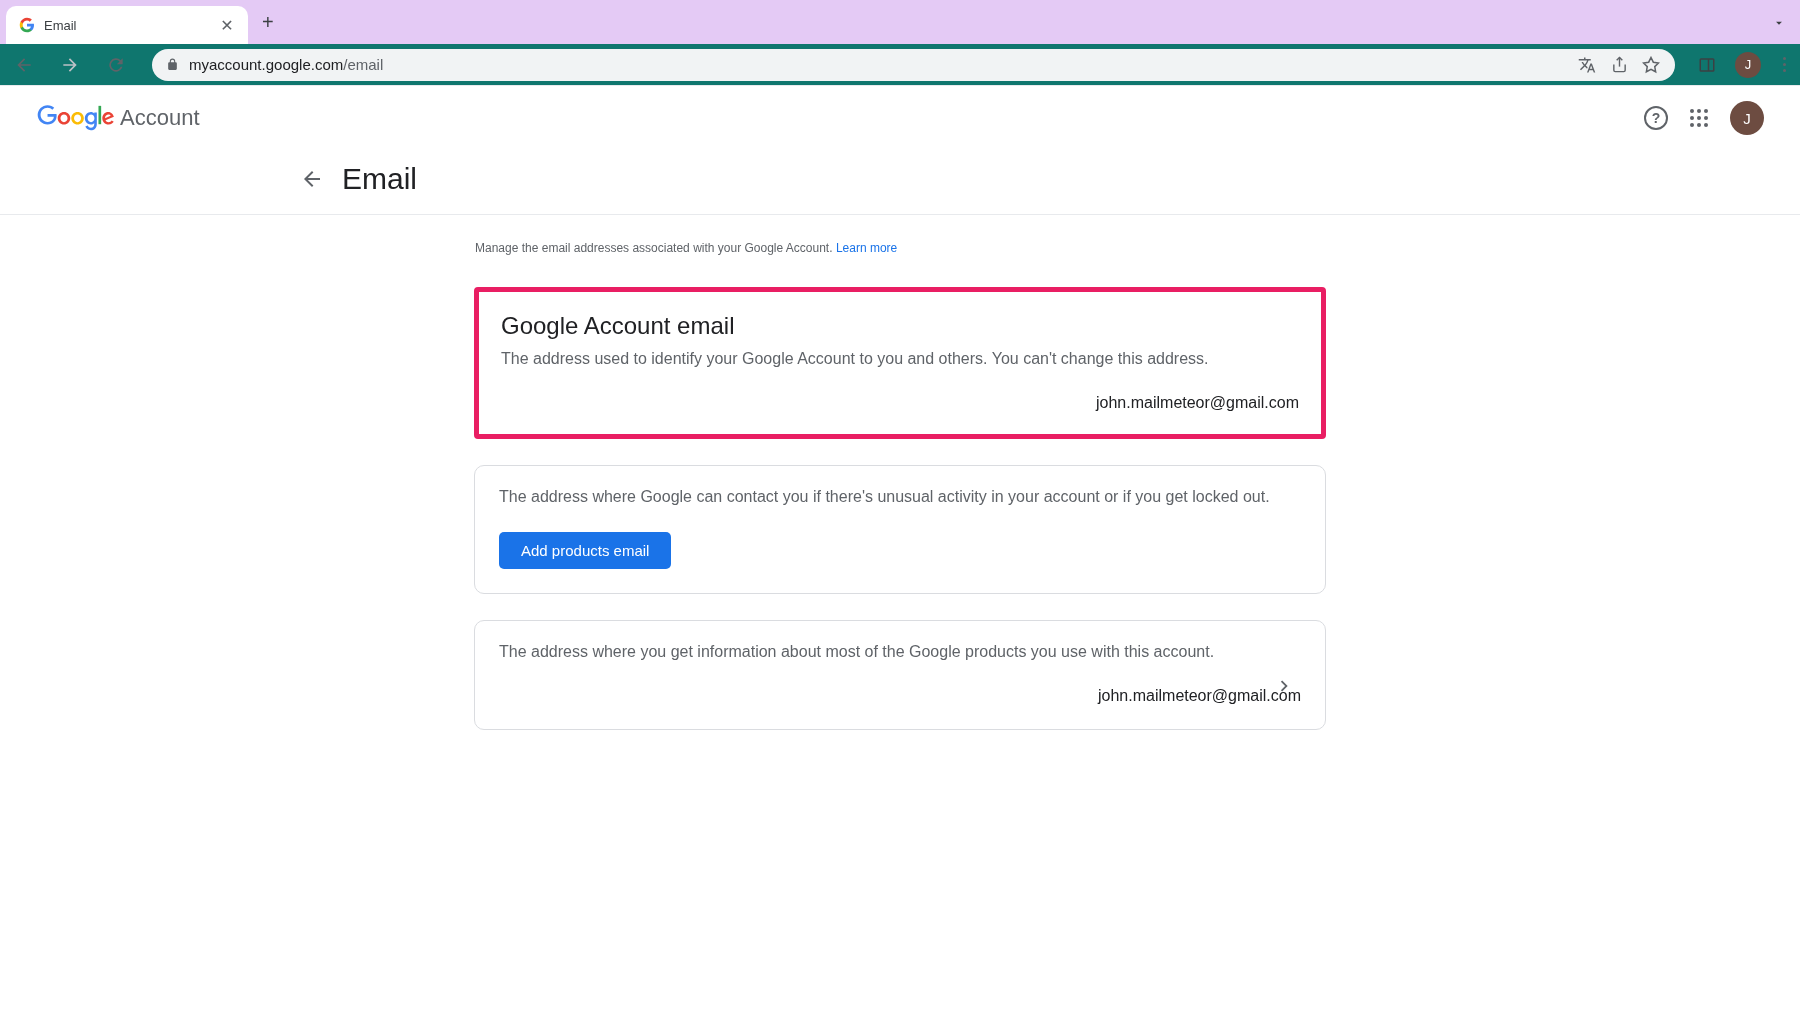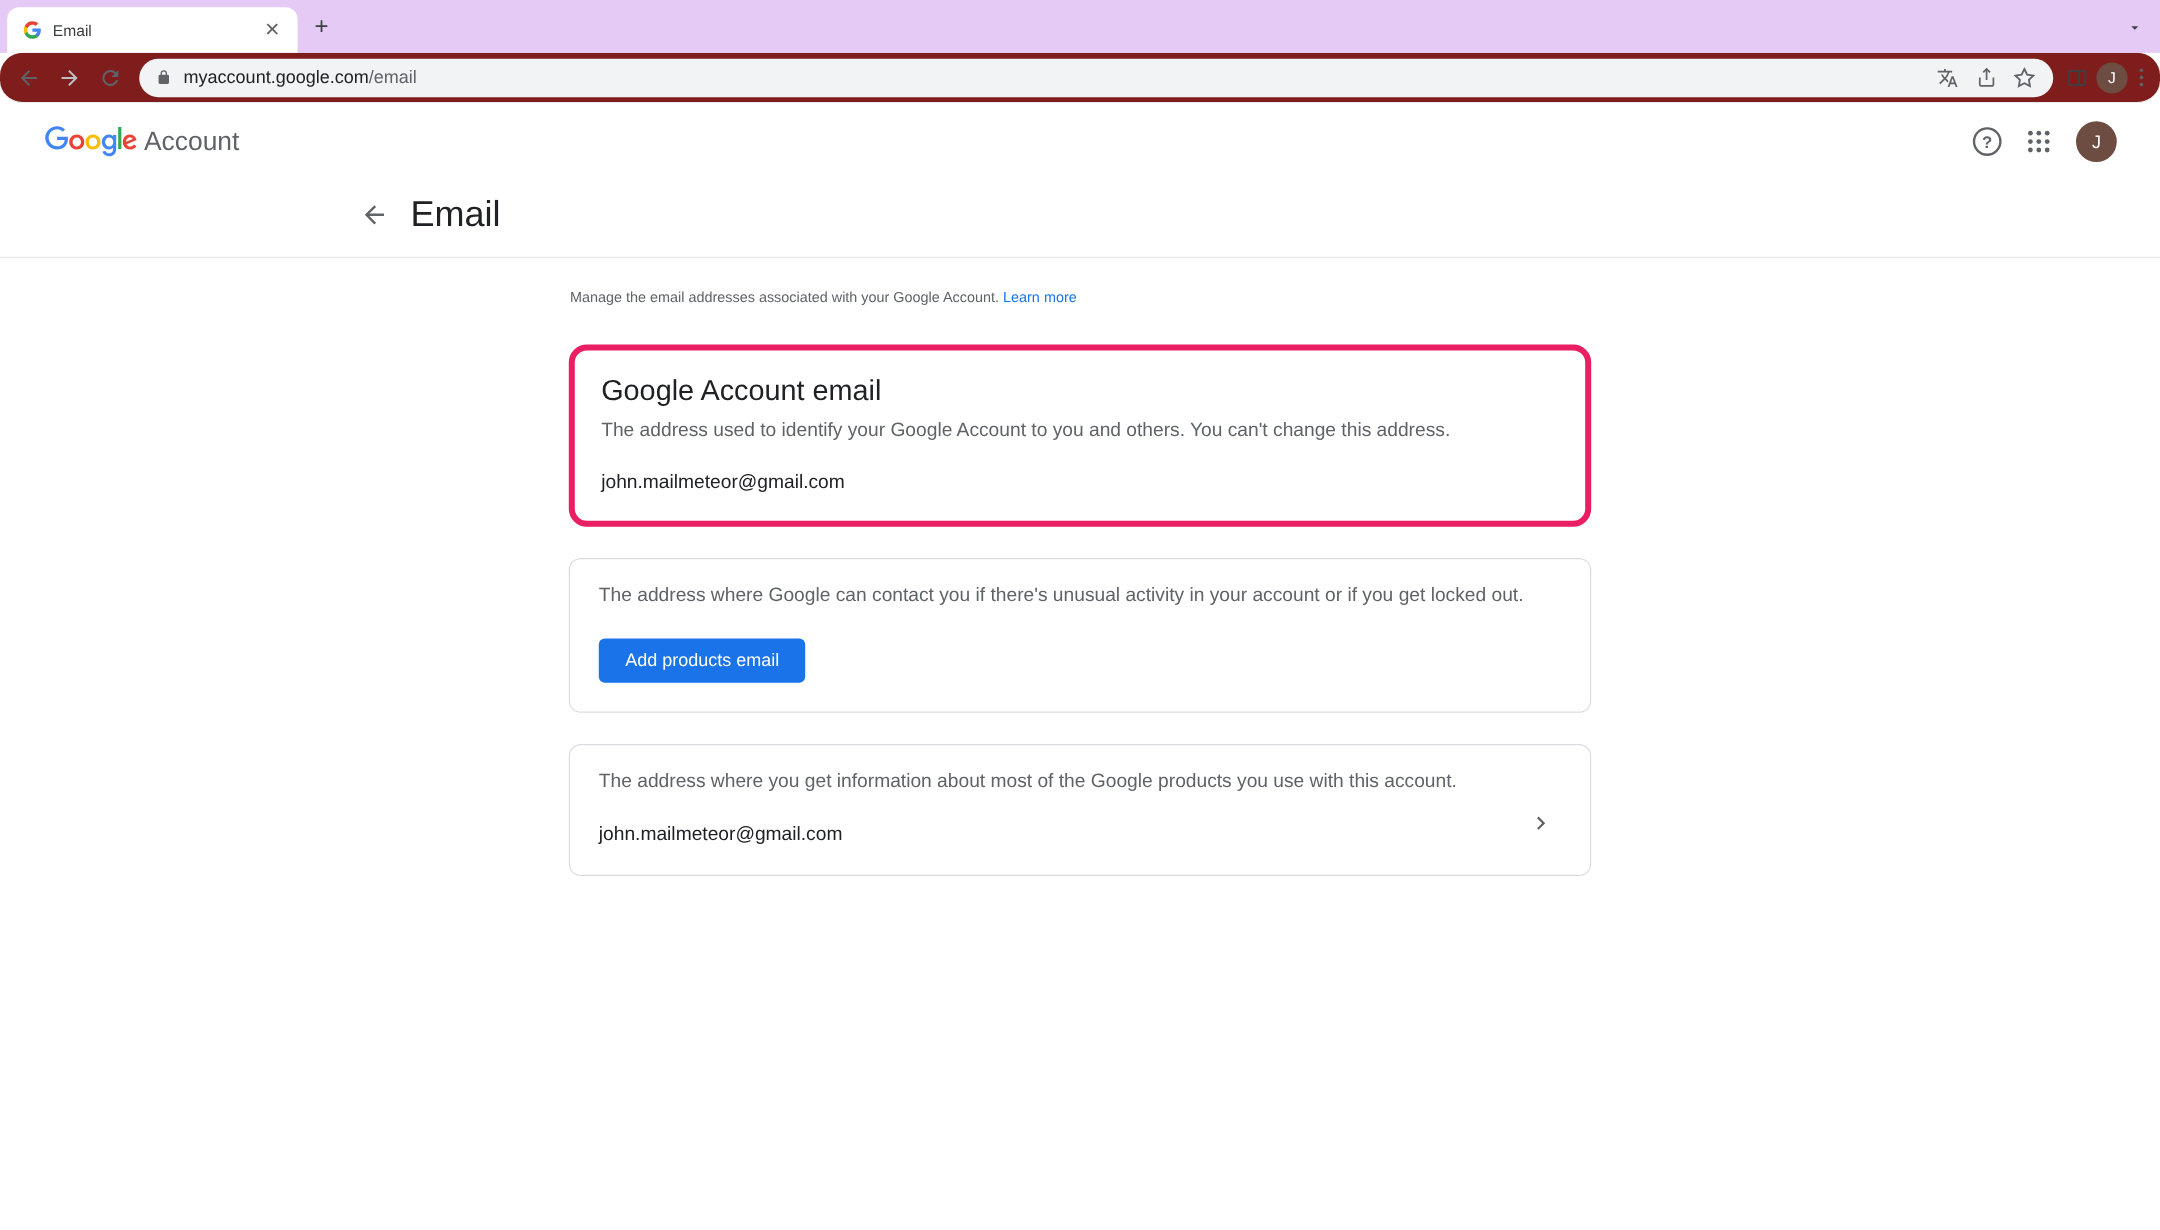--- a/index.html
+++ b/index.html
@@ -8,21 +8,21 @@
     
     .browser-top { background: #e4caf5; height: 44px; display: flex; align-items: flex-end; padding-left: 6px; position: relative; }
     .tab { background: #fff; height: 38px; width: 242px; border-radius: 10px 10px 0 0; display: flex; align-items: center; padding: 0 12px; gap: 8px; }
     .tab-favicon { width: 18px; height: 18px; display: flex; align-items: center; justify-content: center; }
     .tab-title { font-size: 13px; color: #3c4043; flex: 1; }
     .tab-close { color: #5f6368; font-size: 16px; cursor: pointer; width: 18px; text-align: center; }
     .new-tab { color: #3c4043; font-size: 20px; margin-left: 14px; margin-bottom: 10px; cursor: pointer; font-weight: 300; }
     .tabs-dropdown { position: absolute; right: 14px; bottom: 14px; color: #3c4043; cursor: pointer; }
     
     
-    .addr-row { background: #7f1d1d; height: 42px; display: flex; align-items: center; padding: 0 10px; gap: 6px; border-bottom: 1px solid #e8eaed; border-radius: 19px; }
+    .addr-row { background: #0f766e; height: 42px; display: flex; align-items: center; padding: 0 10px; gap: 18px; border-bottom: 1px solid #e8eaed; }
     .nav-btn { width: 28px; height: 28px; display: flex; align-items: center; justify-content: center; color: #5f6368; cursor: pointer; border-radius: 50%; }
     .nav-btn.disabled { color: #bdc1c6; }
     .addr-bar { flex: 1; background: #f1f3f4; border-radius: 20px; height: 32px; display: flex; align-items: center; padding: 0 14px; gap: 10px; margin: 0 4px; }
     .lock-icon { color: #5f6368; font-size: 12px; }
     .url-text { font-size: 15px; color: #202124; }
     .url-path { color: #5f6368; }
     .addr-actions { display: flex; gap: 12px; align-items: center; margin-left: auto; }
     .addr-icon { color: #5f6368; cursor: pointer; width: 20px; height: 20px; display: flex; align-items: center; justify-content: center; }
     .avatar-small { width: 26px; height: 26px; border-radius: 50%; background: #6d4c41; color: #fff; display: flex; align-items: center; justify-content: center; font-size: 13px; cursor: pointer; }
     .menu-dots { display: flex; flex-direction: column; gap: 3px; cursor: pointer; padding: 4px; }
@@ -42,24 +42,24 @@
     .page-title-row { display: flex; align-items: center; padding: 12px 0 18px 300px; border-bottom: 1px solid #e8eaed; }
     .back-arrow { color: #5f6368; cursor: pointer; margin-right: 18px; }
     .page-title { font-size: 30px; color: #202124; font-weight: 400; }
     
     
     .content { max-width: 852px; margin: 0 auto; padding-top: 26px; }
     .intro { font-size: 12px; color: #5f6368; margin-bottom: 32px; padding: 0 1px; }
     .intro a { color: #1a73e8; text-decoration: none; }
     
     .card { border: 1px solid #dadce0; border-radius: 10px; padding: 22px 24px 24px; margin-bottom: 26px; position: relative; }
-    .card.highlighted { border: 5px solid #e91e63; border-radius: 15px; padding: 20px 22px 22px; }
+    .card.highlighted { border: 5px solid #e91e63; border-radius: 4px; padding: 20px 22px 22px; }
     .card-title { font-size: 24px; color: #202124; font-weight: 400; margin-bottom: 10px; }
     .card-desc { font-size: 16px; color: #5f6368; margin-bottom: 26px; }
-    .card-value { font-size: 16px; color: #202124; }
+    .card-value { font-size: 16px; color: #202124; text-align: right; }
     
     .btn-primary { background: #1a73e8; color: #fff; border: none; padding: 10px 22px; border-radius: 5px; font-size: 15px; cursor: pointer; }
     
     .card-chevron { position: absolute; right: 30px; bottom: 32px; color: #5f6368; cursor: pointer; }
     
     .google-logo-svg { height: 26px; }
     svg { display: block; }
   </style>
 </head>
 <body>

